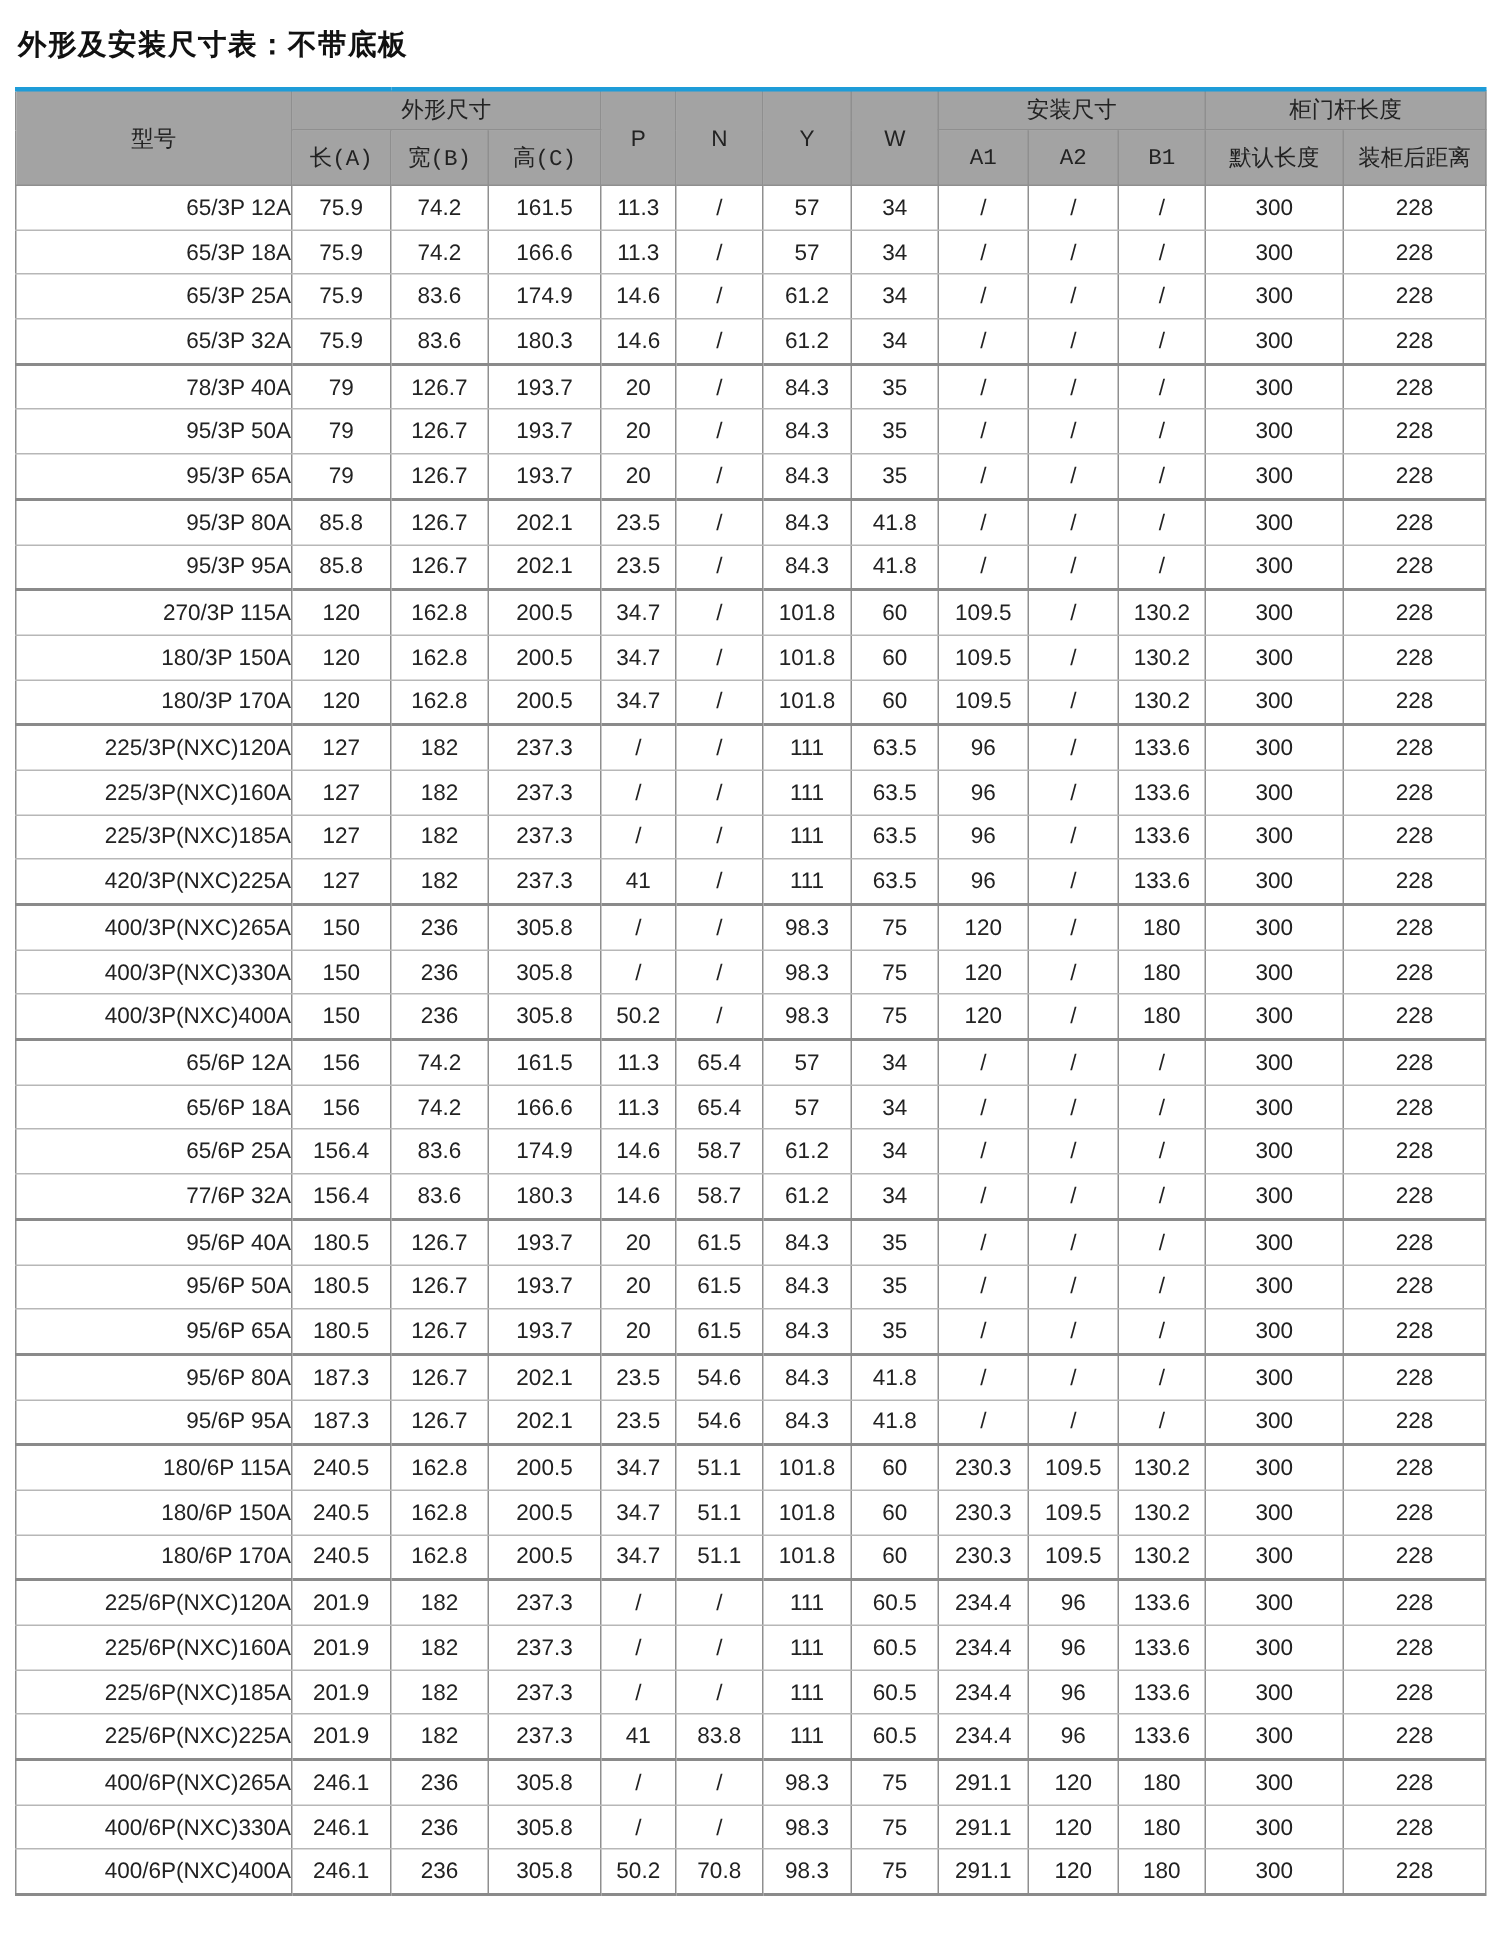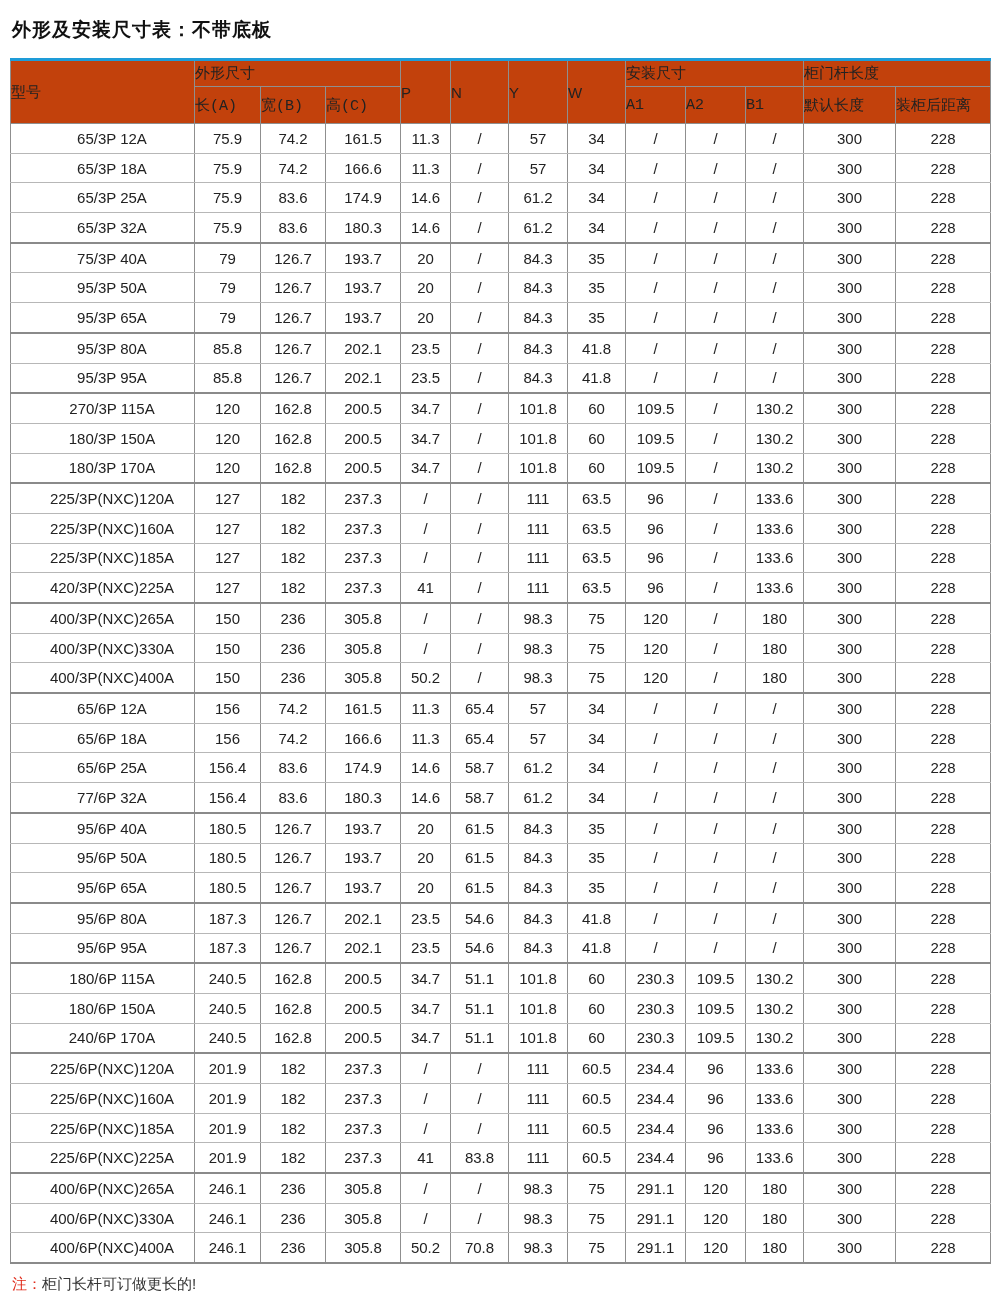--- a/index.html
+++ b/index.html
@@ -28,48 +28,48 @@
     border-collapse: collapse;
     table-layout: fixed;
     width: 980px;
     margin-left: 10px;
     border-top: 3px solid #1e9cd8;
     border-left: 1px solid #8f8f8f;
     border-right: 1px solid #9f9f9f;
     border-bottom: 1px solid #8a8a8a;
   }
   table.dim-table th {
-    background: #c2410c;
+    background: #a3a3a3;
     font-weight: normal;
     font-size: 15px;
     color: #222222;
     border: 1px solid #8f8f8f;
     padding: 0;
-    text-align: left;
+    text-align: center;
   }
   thead tr.group-row th { height: 25px; }
   thead tr.sub-row th { height: 36px; font-family: Liberation Mono, monospace; }
   table.dim-table td {
     border-left: 1px solid #8f8f8f;
     border-right: 1px solid #8f8f8f;
     border-bottom: 1px solid #b7b7b7;
     text-align: center;
     vertical-align: middle;
     font-size: 15px;
     color: #222222;
     height: 28.7px;
     padding: 0;
     white-space: nowrap;
     overflow: hidden;
   }
   table.dim-table tr.group-end td {
     border-bottom: 2px solid #8a8a8a;
   }
   table.dim-table td.model {
-    text-align: center;
+    text-align: right;
     padding-left: 19px;
   }
   .note {
     margin: 11px 0 0 12px;
     font-size: 15px;
     color: #333333;
   }
   .note .note-red { color: #e02918; }
 </style>
 </head>
@@ -172,21 +172,21 @@
           <td>/</td>
           <td>61.2</td>
           <td>34</td>
           <td>/</td>
           <td>/</td>
           <td>/</td>
           <td>300</td>
           <td>228</td>
         </tr>
         <tr>
-          <td class="model">75/3P 40A</td>
+          <td class="model">78/3P 40A</td>
           <td>79</td>
           <td>126.7</td>
           <td>193.7</td>
           <td>20</td>
           <td>/</td>
           <td>84.3</td>
           <td>35</td>
           <td>/</td>
           <td>/</td>
           <td>/</td>
@@ -562,21 +562,21 @@
           <td>51.1</td>
           <td>101.8</td>
           <td>60</td>
           <td>230.3</td>
           <td>109.5</td>
           <td>130.2</td>
           <td>300</td>
           <td>228</td>
         </tr>
         <tr class="group-end">
-          <td class="model">240/6P 170A</td>
+          <td class="model">180/6P 170A</td>
           <td>240.5</td>
           <td>162.8</td>
           <td>200.5</td>
           <td>34.7</td>
           <td>51.1</td>
           <td>101.8</td>
           <td>60</td>
           <td>230.3</td>
           <td>109.5</td>
           <td>130.2</td>
@@ -684,15 +684,14 @@
           <td>75</td>
           <td>291.1</td>
           <td>120</td>
           <td>180</td>
           <td>300</td>
           <td>228</td>
         </tr>
       </tbody>
   </table>
 
-  <p class="note"><span class="note-red">注：</span><span>柜门长杆可订做更长的!</span></p>
 
 </div>
 
 </body></html>

